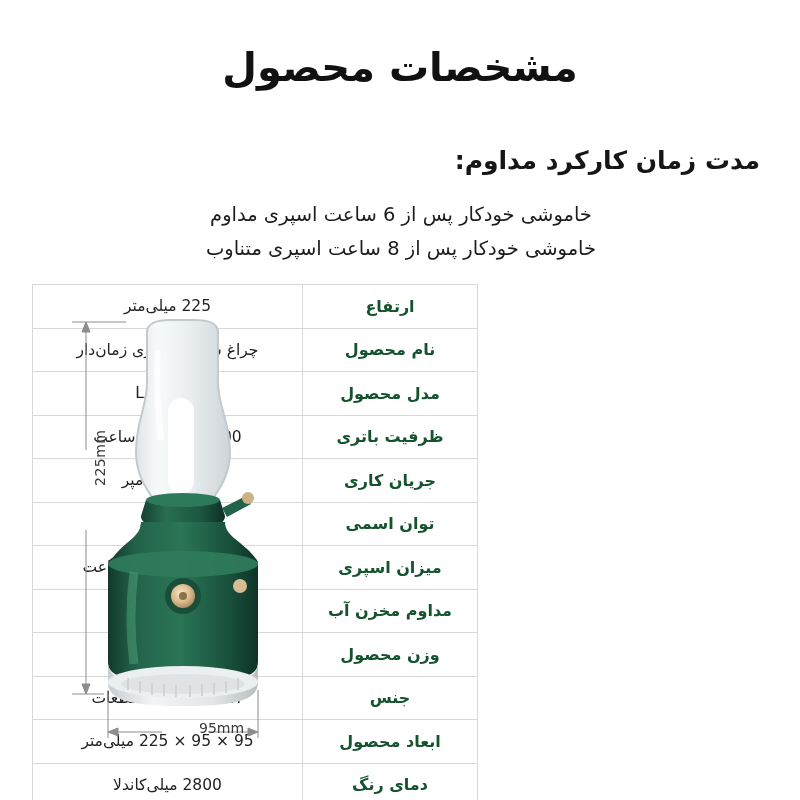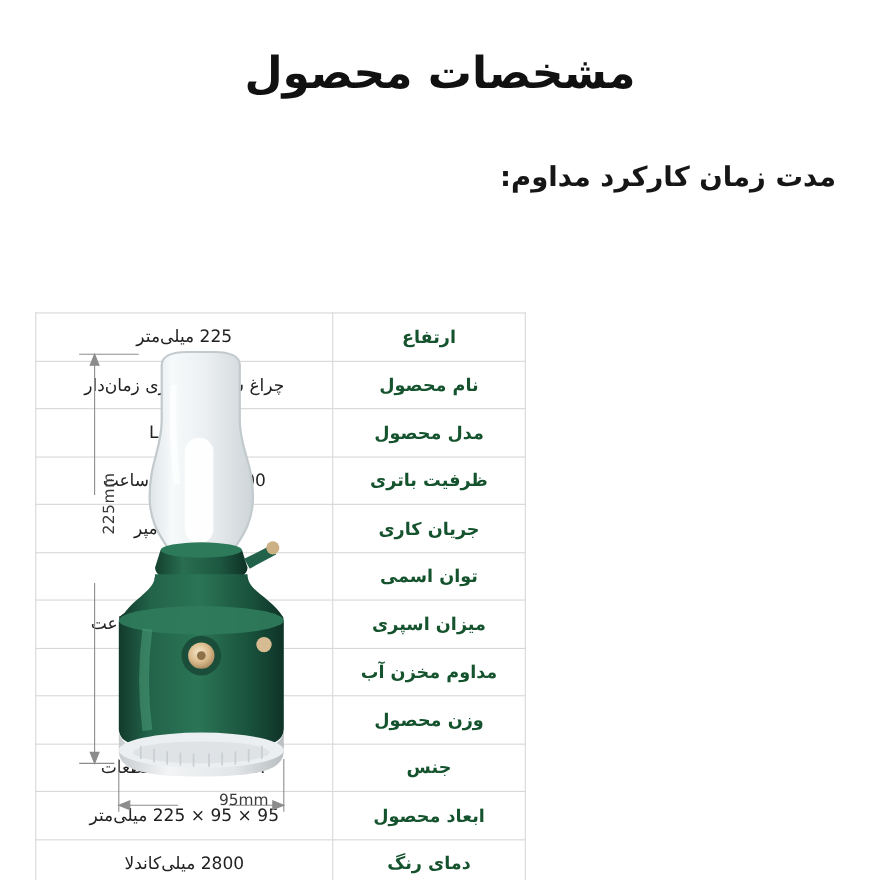--- a/index.html
+++ b/index.html
@@ -114,20 +114,24 @@
 </style>
 </head>
 <body>
 
 <div class="page">
 
   <div class="title">مشخصات محصول</div>
 
   <div class="subtitle">مدت زمان کارکرد مداوم:</div>
 
+  <div class="runtime-lines">
+    <div>خاموشی خودکار پس از 6 ساعت اسپری مداوم</div>
+    <div>خاموشی خودکار پس از 8 ساعت اسپری متناوب</div>
+  </div>
 
   <table class="spec-table">
     <tbody>
       <tr>
         <td class="label">ارتفاع</td>
         <td class="value">225 میلی‌متر</td>
       </tr>
       <tr>
         <td class="label">نام محصول</td>
         <td class="value">چراغ شب با اسپری زمان‌دار</td>

